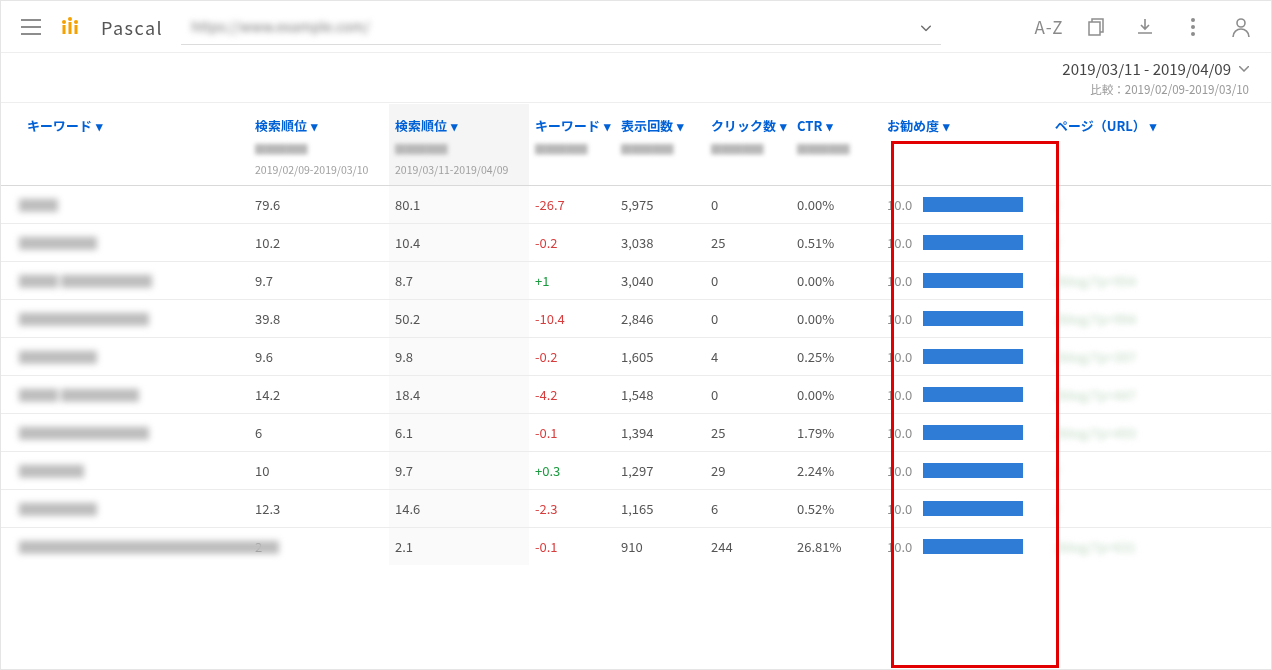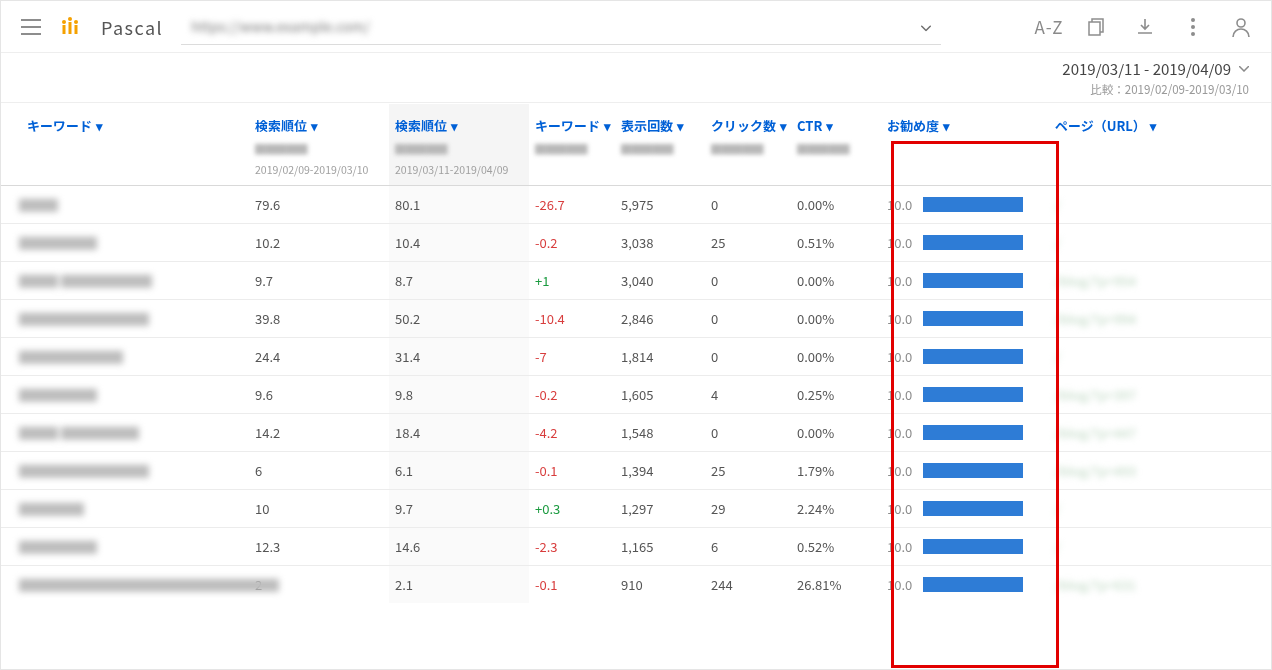--- a/index.html
+++ b/index.html
@@ -354,38 +354,20 @@
       <span class="rec">
         <span class="rec-val">10.0</span>
         <span class="rec-bar-bg">
                   <span class="rec-bar-fg" style="width:100%"></span>
                 </span>
       </span>
     </td>
     <td class="col-page"><span>/blog/?p=994</span></td>
           </tr>
           <tr>
-    <td class="col-keyword" style="padding-left:18px"><span>████████</span></td>
-    <td class="col-rank1">24.4</td>
-    <td class="col-rank2">31.4</td>
-    <td class="col-diff diff-dn">-7</td>
-    <td class="col-impr">1,814</td>
-    <td class="col-clicks">0</td>
-    <td class="col-ctr">0.00%</td>
-    <td class="col-rec">
-      <span class="rec">
-        <span class="rec-val">10.0</span>
-        <span class="rec-bar-bg">
-                  <span class="rec-bar-fg" style="width:100%"></span>
-                </span>
-      </span>
-    </td>
-    <td class="col-page"><span>/</span></td>
-          </tr>
-          <tr>
     <td class="col-keyword" style="padding-left:18px"><span>██████</span></td>
     <td class="col-rank1">9.6</td>
     <td class="col-rank2">9.8</td>
     <td class="col-diff diff-dn">-0.2</td>
     <td class="col-impr">1,605</td>
     <td class="col-clicks">4</td>
     <td class="col-ctr">0.25%</td>
     <td class="col-rec">
       <span class="rec">
         <span class="rec-val">10.0</span>

